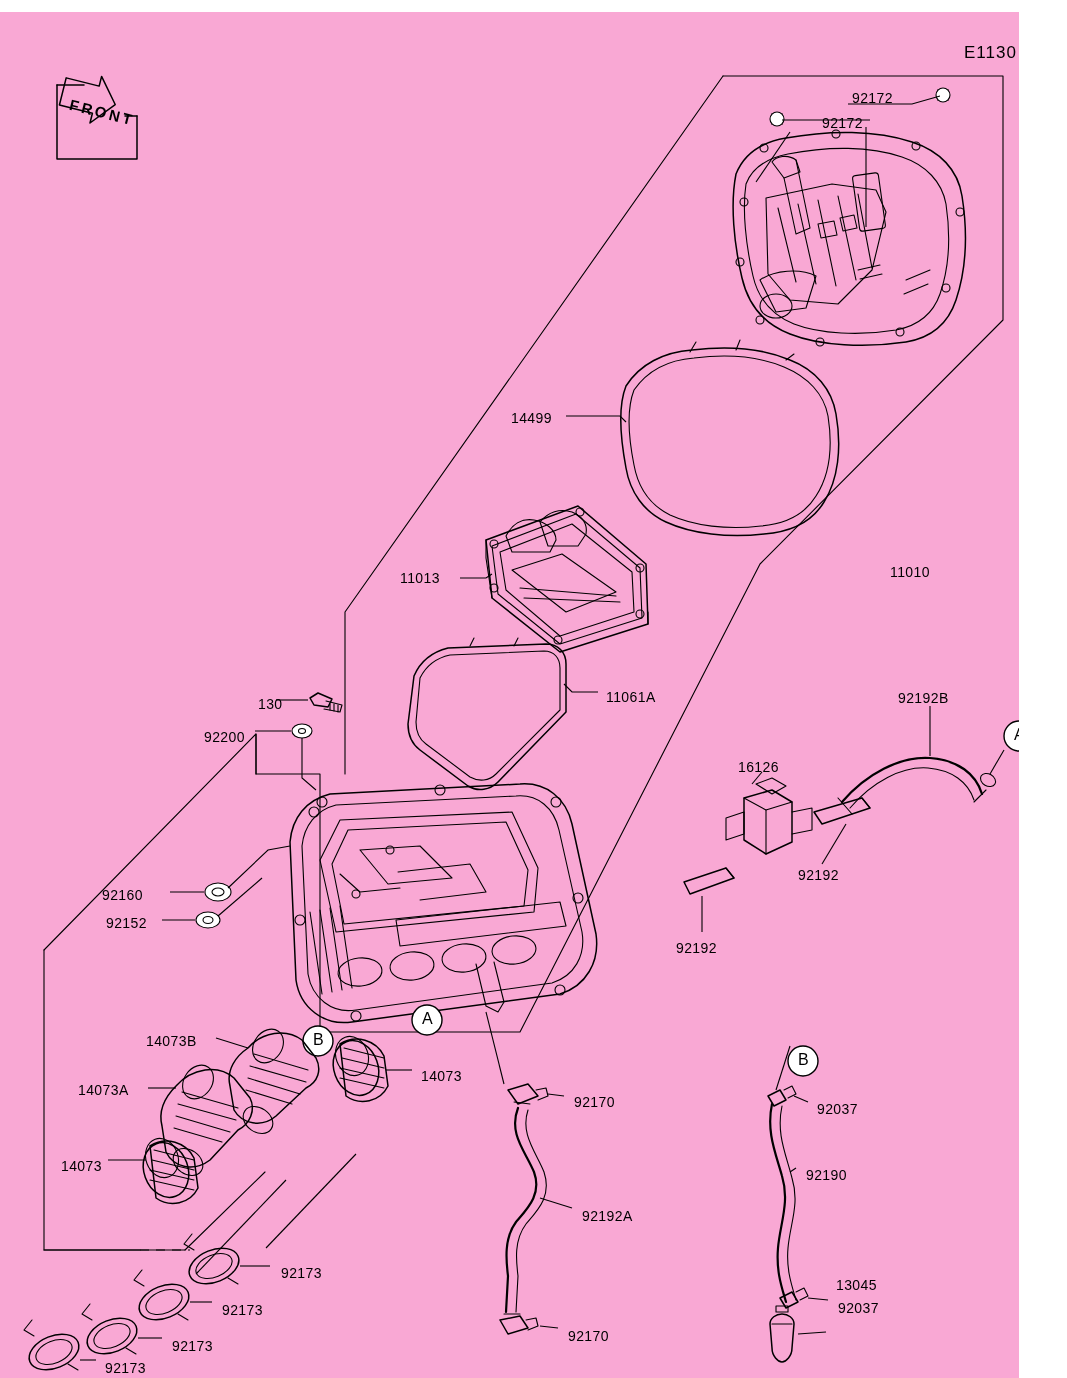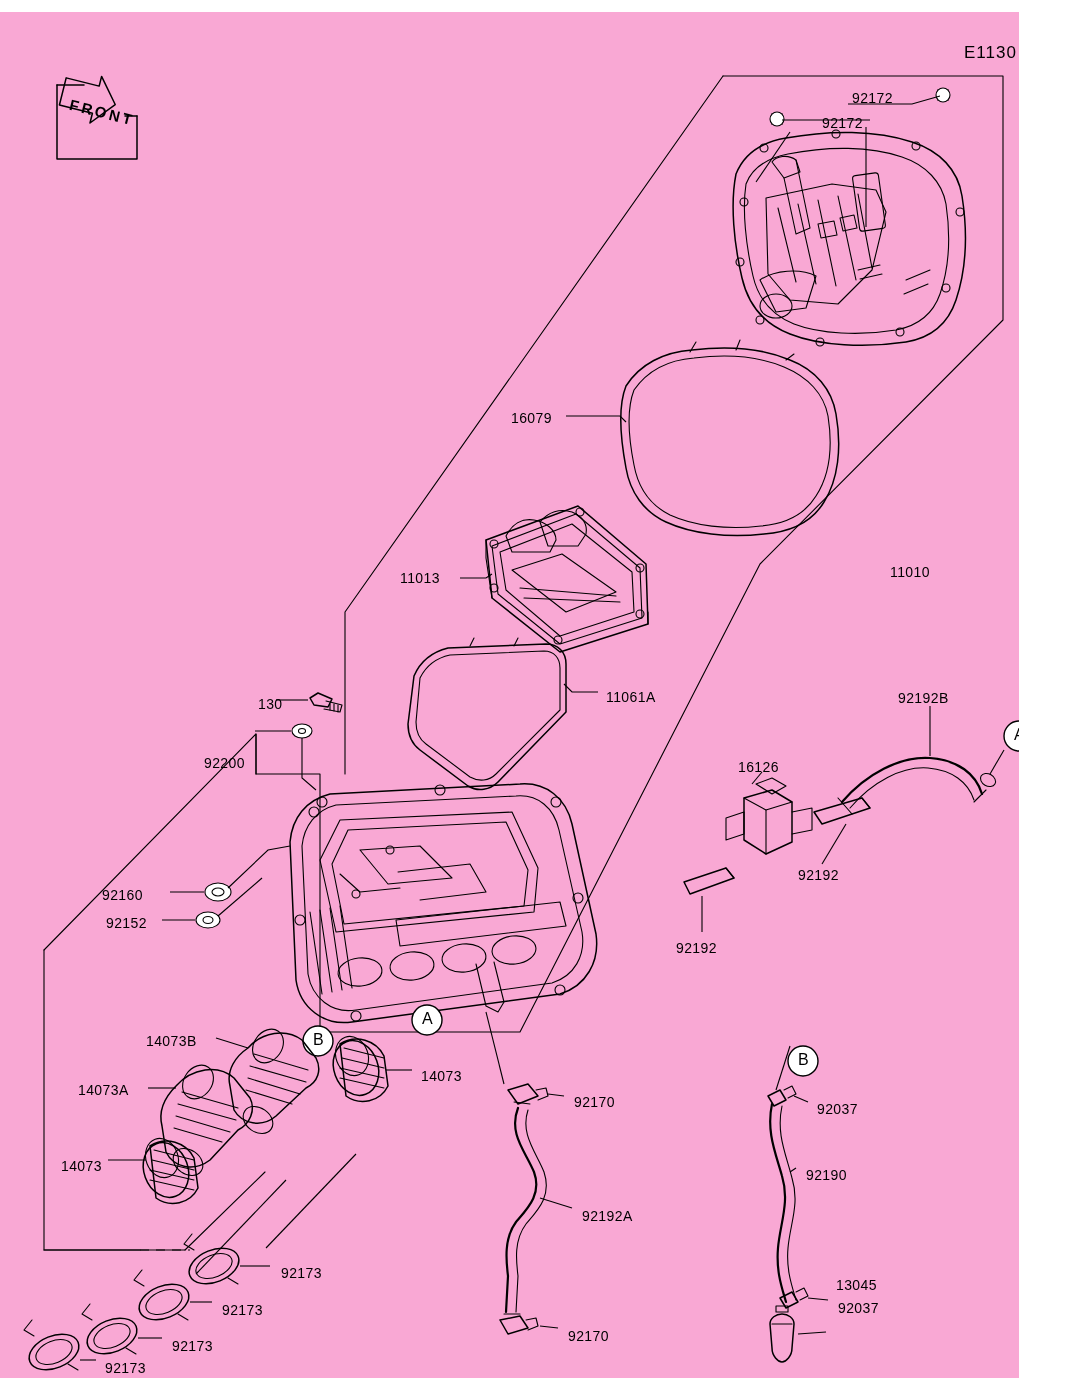--- a/index.html
+++ b/index.html
@@ -416,26 +416,26 @@
   </svg>
 
   <div class="lbl diagram-id" style="left:964px; top:31px;">E1130</div>
 
   <div class="front-badge">
     <div class="ftext">FRONT</div>
   </div>
 
   <div class="lbl code" style="left:852px; top:78px;">92172</div>
   <div class="lbl code" style="left:822px; top:103px;">92172</div>
-  <div class="lbl code" style="left:511px; top:398px;">16079</div>
+  <div class="lbl code" style="left:511px; top:398px;">14499</div>
   <div class="lbl code" style="left:890px; top:552px;">11010</div>
   <div class="lbl code" style="left:400px; top:558px;">11013</div>
   <div class="lbl code" style="left:606px; top:677px;">11061A</div>
   <div class="lbl code" style="left:258px; top:684px;">130</div>
-  <div class="lbl code" style="left:204px; top:743px;">92200</div>
+  <div class="lbl code" style="left:204px; top:717px;">92200</div>
   <div class="lbl code" style="left:898px; top:678px;">92192B</div>
   <div class="lbl code" style="left:738px; top:747px;text-align:center;">16126</div>
   <div class="lbl code" style="left:798px; top:855px;">92192</div>
   <div class="lbl code" style="left:676px; top:928px;">92192</div>
   <div class="lbl code" style="left:102px; top:875px;">92160</div>
   <div class="lbl code" style="left:106px; top:903px;">92152</div>
   <div class="lbl code" style="left:146px; top:1021px;">14073B</div>
   <div class="lbl code" style="left:421px; top:1056px;">14073</div>
   <div class="lbl code" style="left:78px;  top:1070px;">14073A</div>
   <div class="lbl code" style="left:61px;  top:1146px;">14073</div>

